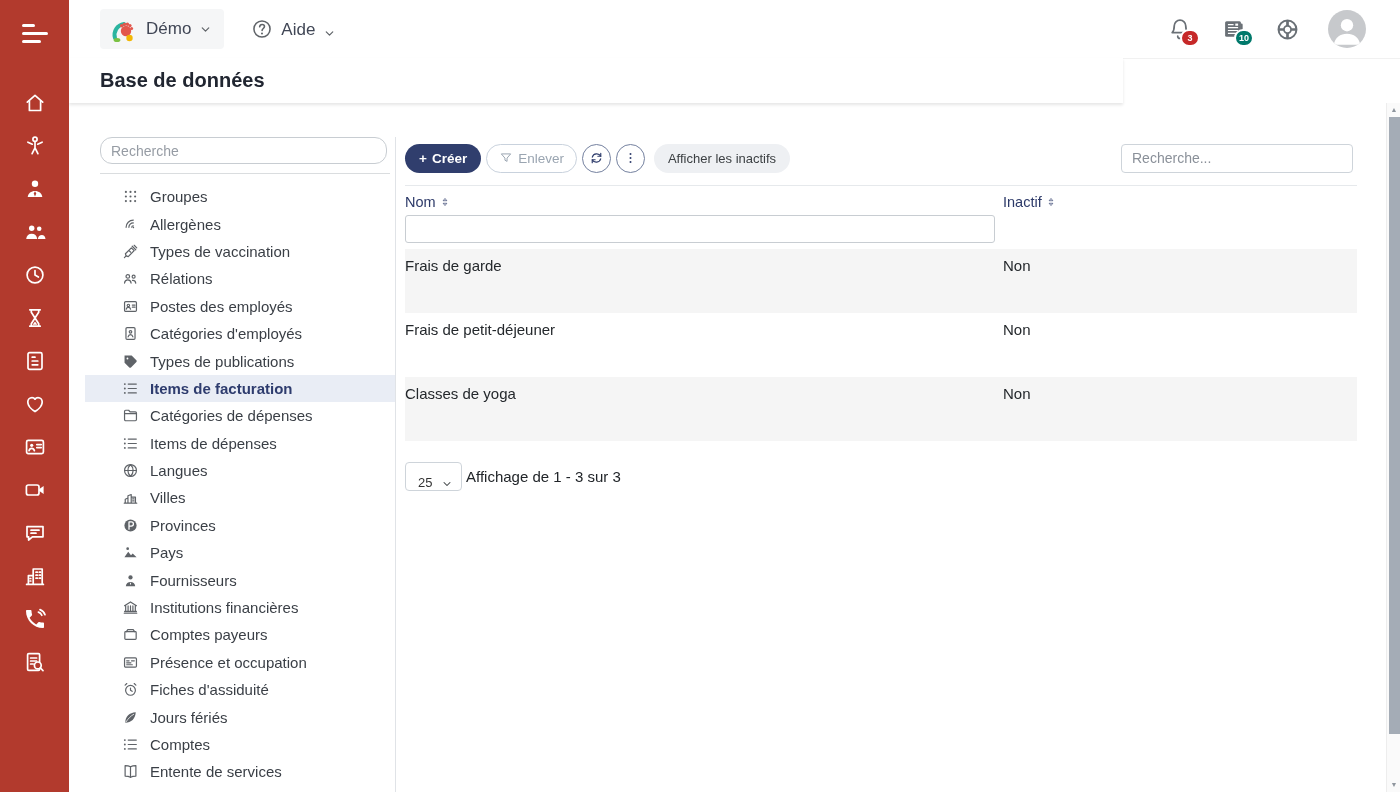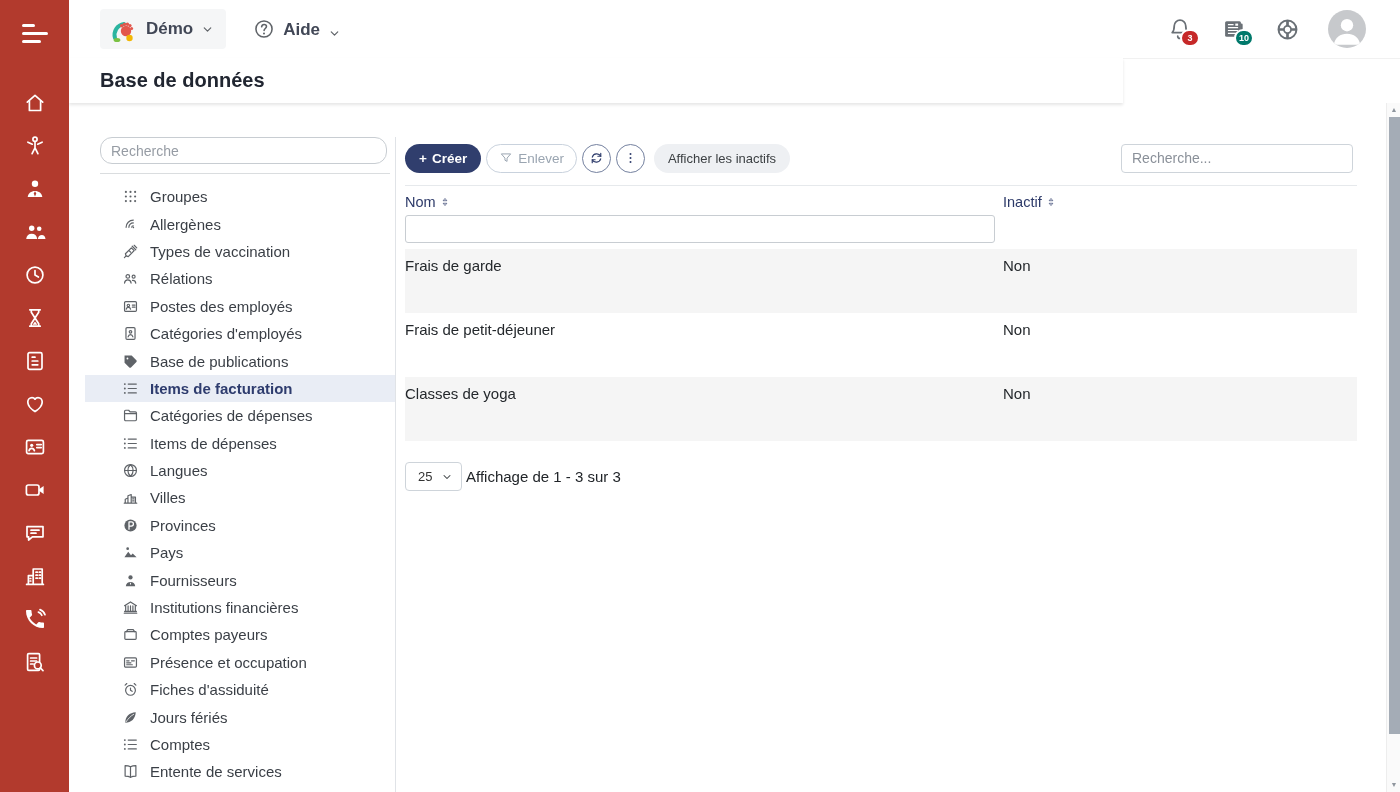--- a/index.html
+++ b/index.html
@@ -13,21 +13,21 @@
   .hamburger .b{height:3px;background:#fff;border-radius:2px;margin-bottom:5px}
   .hamburger .b1{width:13px}.hamburger .b2{width:26px}.hamburger .b3{width:19px;margin-bottom:0}
   #rail-icons{margin-top:48px;display:flex;flex-direction:column;align-items:center}
   .rail-btn{height:24px;margin-bottom:19px;cursor:pointer;display:flex;align-items:center;justify-content:center}
 
   
   .topbar{position:absolute;left:69px;top:0;width:1331px;height:58px;background:#fff;
           border-bottom:1px solid #f1f1f1;display:flex;align-items:center}
   .demo-chip{margin-left:31px;height:40px;background:#f5f6f7;border-radius:4px;display:flex;
              align-items:center;padding:0 12px 0 8px;gap:8px;cursor:pointer}
-  .top-label{font-size:17px;font-weight:bold;color:#414756}
+  .top-label{font-size:17px;font-weight:normal;color:#414756}
   .aide{margin-left:27px;display:flex;align-items:flex-end;gap:8px;cursor:pointer}
   .topbar-right{margin-left:auto;display:flex;align-items:center;gap:28px;padding-right:34px}
   .badge-wrap{position:relative;width:26px;height:26px;cursor:pointer}
   .badge{position:absolute;right:-7px;bottom:-5px;min-width:12px;height:12px;padding:1px 2px;
          border-radius:9px;border:2px solid #fff;color:#fff;font-size:9px;font-weight:bold;
          display:flex;align-items:center;justify-content:center;line-height:1}
   .badge.red{background:#c62828}
   .badge.teal{background:#00796b}
   .avatar{width:38px;height:38px;border-radius:50%;background:#c7c9cc;overflow:hidden;cursor:pointer}
 
@@ -72,21 +72,21 @@
            padding:0 8px;font-size:14px;outline:none}
   .f-select{width:350px;height:26px;box-sizing:border-box;border:1px solid #c8cdd2;border-radius:3px;
             display:flex;align-items:center;padding:0 8px;font-size:13px;color:#6a7178;cursor:pointer;background:#fff}
   .f-select .chev{margin-left:auto}
   #rows .trow{display:grid;grid-template-columns:598px 354px;height:64px;box-sizing:border-box;
               padding-top:8px;font-size:15px;color:#24282c;cursor:pointer}
   #rows .trow.alt{background:#f5f5f5}
 
   .pager{display:flex;align-items:center;margin-top:21px}
   .pagesize{width:57px;height:29px;box-sizing:border-box;border:1px solid #ced4da;border-radius:4px;
-            display:flex;align-items:center;padding:0 8px 0 12px;font-size:13px;color:#333;cursor:pointer;gap:8px}
+            display:flex;align-items:flex-end;padding:0 8px 0 12px;font-size:13px;color:#333;cursor:pointer;gap:8px}
   .pagesize .chev{margin-left:auto}
   .pager-text{margin-left:4px;font-size:15px;color:#212529}
 
   
   .scrollbar{position:absolute;left:1386px;top:103px;width:14px;height:689px;background:#fafafa;
              border-left:1px solid #ededed;z-index:4}
   .sb-arrow{position:absolute;left:0;width:14px;text-align:center;font-size:7px;color:#8f969e;line-height:12px}
   .sb-up{top:1px}.sb-down{bottom:1px}
   .sb-thumb{position:absolute;left:1.5px;top:14px;width:11px;height:617px;background:#a4acb6;cursor:pointer}
 </style>
@@ -357,21 +357,21 @@
             <path d="M8.6 16.7c.5-2 1.9-3 3.4-3s2.9 1 3.4 3"></path>
           </g>
         </svg>
         <span>Catégories d'employés</span>
       </div>
       <div class="dbnav-item">
         <svg viewBox="0 0 24 24" width="17" height="17">
           <path d="M20.3 12.7l-7.6 7.6a1.7 1.7 0 0 1-2.4 0l-6.7-6.7V3.6h10l6.7 6.7a1.7 1.7 0 0 1 0 2.4z" fill="#5f6368"></path>
           <circle cx="7.7" cy="7.7" r="1.3" fill="#fff"></circle>
         </svg>
-        <span>Base de publications</span>
+        <span>Types de publications</span>
       </div>
       <div class="dbnav-item selected">
         <svg viewBox="0 0 24 24" width="17" height="17">
           <g fill="none" stroke="#5f6368" stroke-width="1.7" stroke-linecap="round" stroke-linejoin="round">
             <path d="M8.8 5.8h11.4M8.8 12h11.4M8.8 18.2h11.4"></path>
             <path d="M4 5.8h.01M4 12h.01M4 18.2h.01" stroke-width="2.7"></path>
           </g>
         </svg>
         <span>Items de facturation</span>
       </div>

